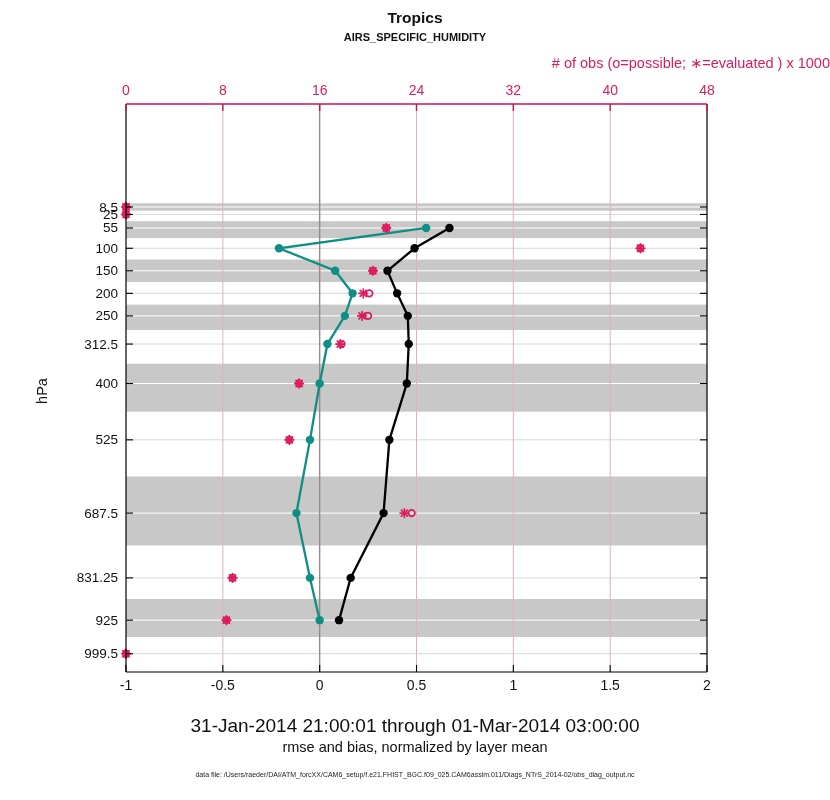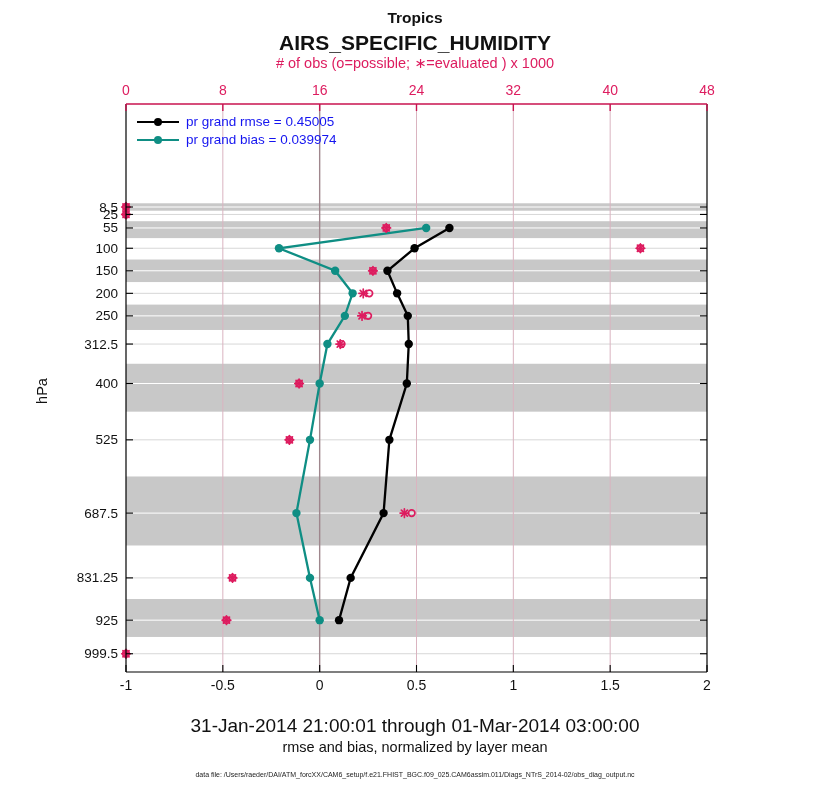--- a/index.html
+++ b/index.html
@@ -3,22 +3,22 @@
 <meta charset="utf-8">
 <style>
   html,body{margin:0;padding:0;background:#ffffff;}
   #figure{
     position:relative;width:830px;height:800px;background:#ffffff;
     font-family:"Liberation Sans","DejaVu Sans",sans-serif;overflow:hidden;
   }
   .abs{position:absolute;}
   .ctr{left:0;right:0;text-align:center;}
   #title-main{top:9px;font-size:15.5px;font-weight:bold;color:#111;}
-  #title-sub{top:31px;font-size:21px;font-weight:bold;color:#111;}
-  #obs-axis-label{top:55px;font-size:14.5px;color:#dd1c5f;}
+  #title-sub{top:31px;font-size:11px;font-weight:bold;color:#111;}
+  #obs-axis-label{top:55px;font-size:14.5px;color:#dd1c5f;text-align:right;}
   #plot-svg{left:0;top:0;}
   #legend{left:137px;top:114px;display:flex;flex-direction:column;gap:3px;}
   .legend-row{display:flex;align-items:center;height:15px;}
   .legend-key{position:relative;width:42px;height:15px;margin-right:7px;}
   .legend-key .kline{position:absolute;left:0;right:0;top:6.5px;height:2.4px;}
   .legend-key .kdot{position:absolute;left:17px;top:3.5px;width:8px;height:8px;border-radius:50%;}
   .legend-label{font-size:13.5px;color:#1515f0;white-space:nowrap;}
   #ylabel{left:-18px;top:383px;width:120px;text-align:center;font-size:14.5px;color:#111;
     transform:rotate(-90deg);transform-origin:center;}
   #xlabel{top:694px;font-size:14.5px;color:#111;margin-top:45px;}
@@ -223,34 +223,18 @@
       <line x1="416.5" y1="104" x2="416.5" y2="111" stroke="#c8134f" stroke-width="1.4"></line>
       <text x="416.5" y="95" text-anchor="middle" font-size="14px" fill="#dd1c5f">24</text>
       <line x1="513.3333333333333" y1="104" x2="513.3333333333333" y2="111" stroke="#c8134f" stroke-width="1.4"></line>
       <text x="513.3333333333333" y="95" text-anchor="middle" font-size="14px" fill="#dd1c5f">32</text>
       <line x1="610.1666666666667" y1="104" x2="610.1666666666667" y2="111" stroke="#c8134f" stroke-width="1.4"></line>
       <text x="610.1666666666667" y="95" text-anchor="middle" font-size="14px" fill="#dd1c5f">40</text>
       <line x1="707" y1="104" x2="707" y2="111" stroke="#c8134f" stroke-width="1.4"></line>
       <text x="707" y="95" text-anchor="middle" font-size="14px" fill="#dd1c5f">48</text>
     </svg>
 
-  <div id="legend" class="abs">
-    <div class="legend-row">
-      <span class="legend-key">
-        <span class="kline" style="background:#000000"></span>
-          <span class="kdot" style="background:#000000"></span>
-      </span>
-      <span class="legend-label">pr grand rmse = 0.45005</span>
-    </div>
-    <div class="legend-row">
-      <span class="legend-key">
-        <span class="kline" style="background:#0f8e84"></span>
-          <span class="kdot" style="background:#0f8e84"></span>
-      </span>
-      <span class="legend-label">pr grand bias = 0.039974</span>
-    </div>
-  </div>
 
   <div id="ylabel" class="abs">hPa</div>
   <div id="xlabel" class="abs ctr">rmse and bias, normalized by layer mean</div>
   <div id="date-range" class="abs ctr">31-Jan-2014 21:00:01 through 01-Mar-2014 03:00:00</div>
   <div id="footer-text" class="abs ctr">data file: /Users/raeder/DAI/ATM_forcXX/CAM6_setup/f.e21.FHIST_BGC.f09_025.CAM6assim.011/Diags_NTrS_2014-02/obs_diag_output.nc</div>
 </div>
 
 </body></html>

